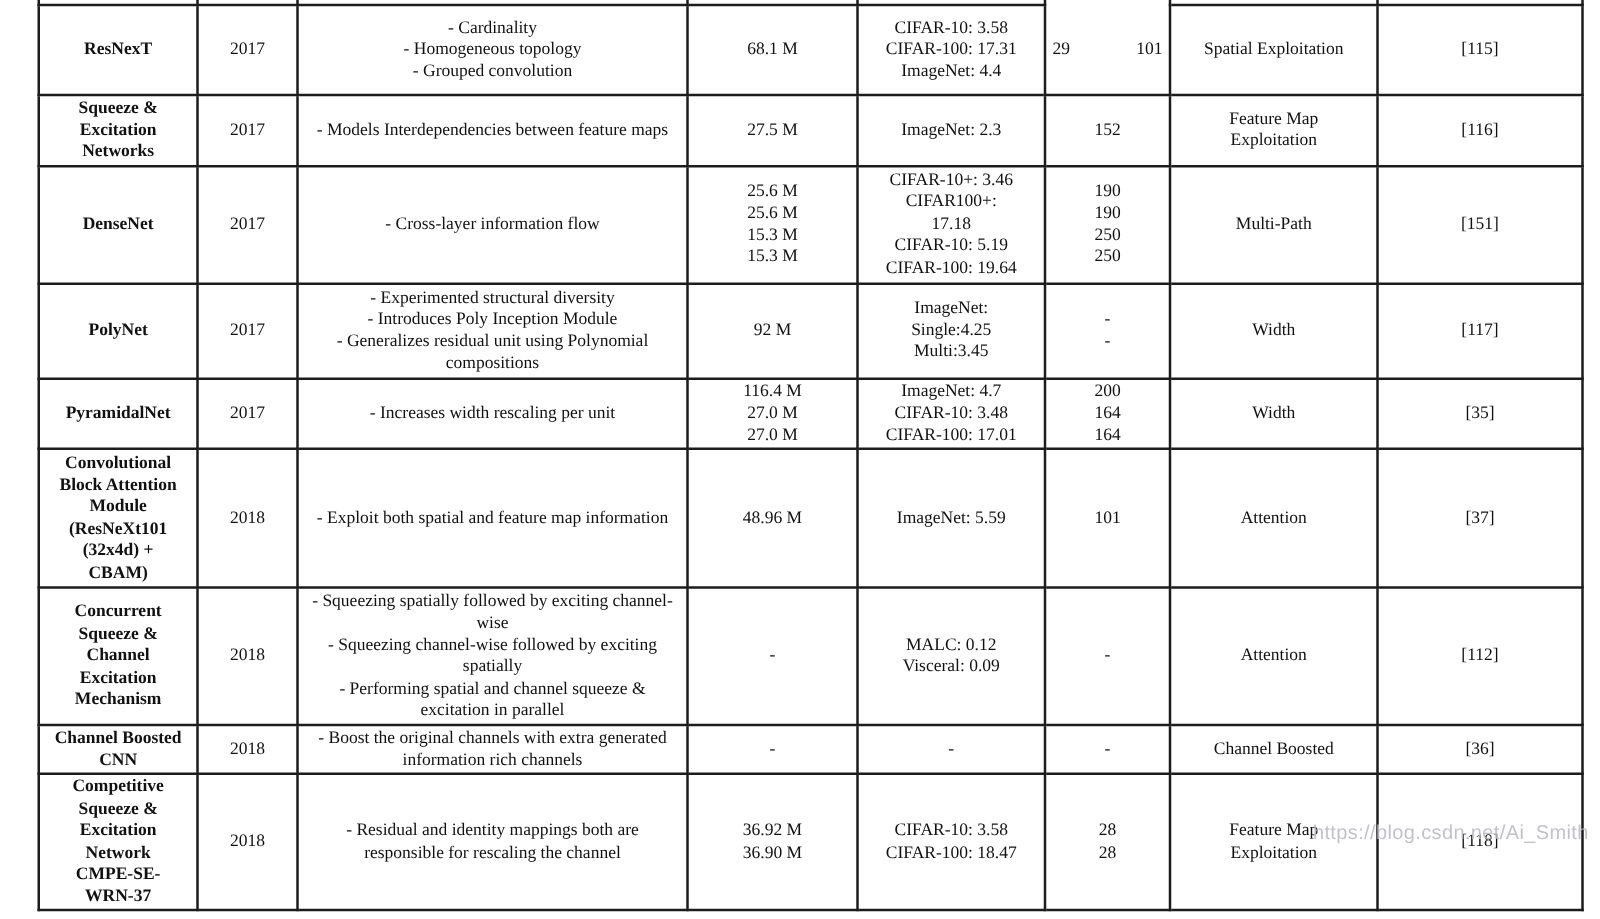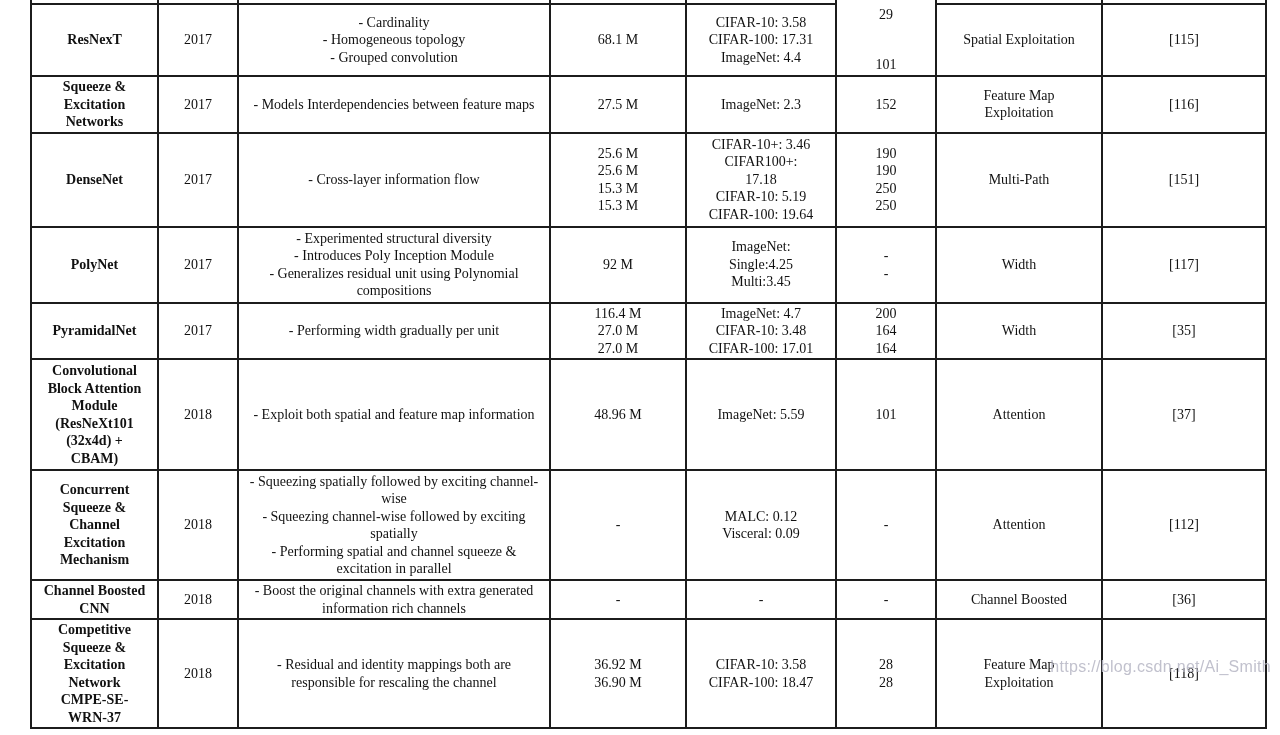--- a/index.html
+++ b/index.html
@@ -18,21 +18,21 @@
     font-size:14px; line-height:1.25;
     padding:1px 5px;
     overflow:hidden;
   }
   td.stub { padding:0; }
   td.name { font-weight:bold; font-size:13px; }
   td.name .ln { white-space:nowrap; }
   td.v-top { vertical-align:top; padding-top:12px; }
   td.merged-depth { vertical-align:top; padding:0; }
   td.merged-depth .spread {
-    height:68px; display:flex; flex-direction:column;
+    height:68px; display:flex; flex-direction:row;
     justify-content:space-between; align-items:center;
     padding-top:4px;
   }
   .watermark {
     position:absolute; top:658px; right:9px;
     font-family:"Liberation Sans","DejaVu Sans",sans-serif;
     font-size:16px; color:rgba(186,186,200,0.9);
     letter-spacing:0.3px;
     z-index:5; pointer-events:none;
   }
@@ -174,21 +174,21 @@
             <div class="ln">Width</div>
           </td>
           <td>[117]</td>
         </tr>
         <tr style="height: 55px;">
           <td class="name">
             <div class="ln">PyramidalNet</div>
           </td>
           <td>2017</td>
           <td>
-            <div class="ln">- Performing width gradually per unit</div>
+            <div class="ln">- Increases width rescaling per unit</div>
           </td>
           <td>
             <div class="ln">116.4 M</div>
             <div class="ln">27.0 M</div>
             <div class="ln">27.0 M</div>
           </td>
           <td>
             <div class="ln">ImageNet: 4.7</div>
             <div class="ln">CIFAR-10: 3.48</div>
             <div class="ln">CIFAR-100: 17.01</div>

